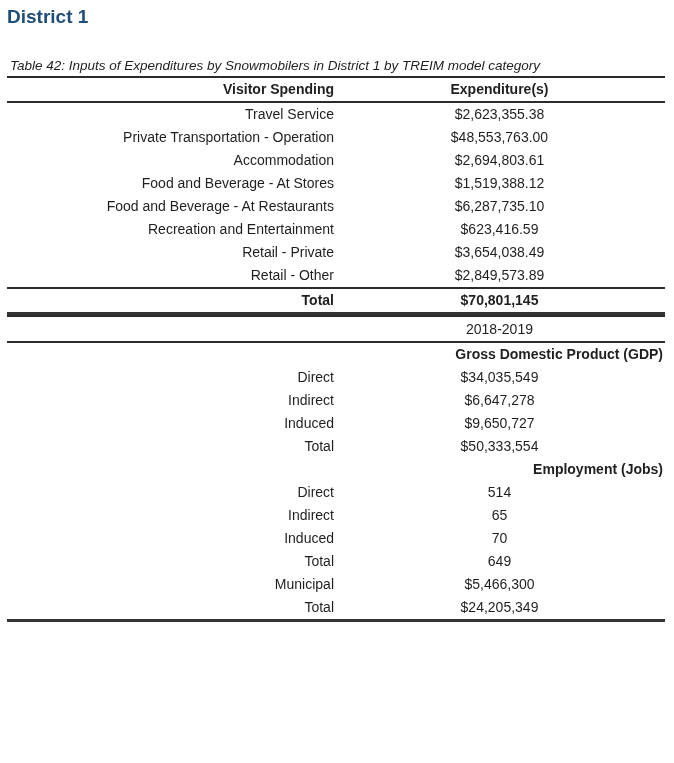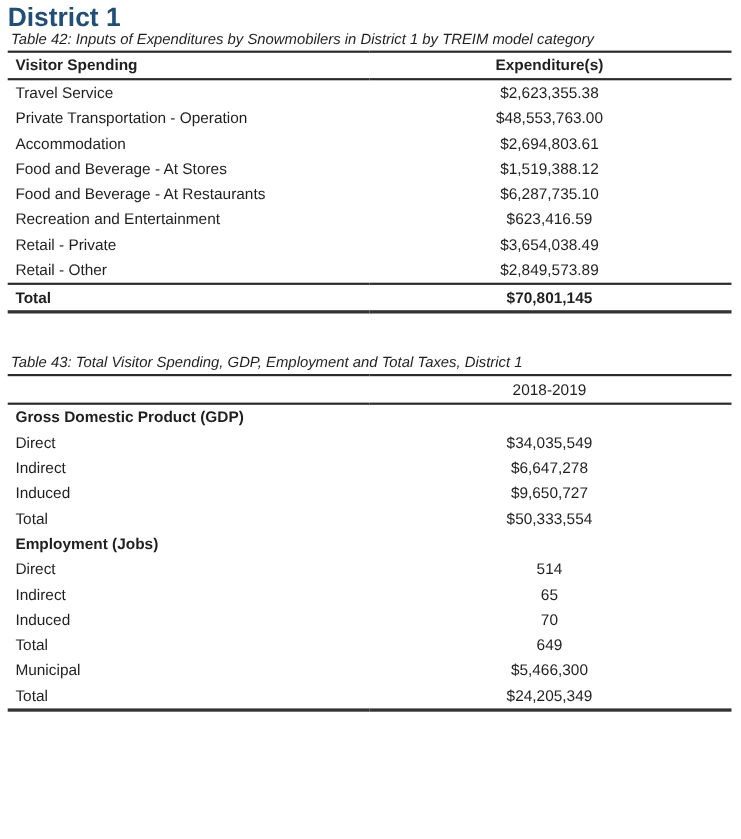--- a/index.html
+++ b/index.html
@@ -11,45 +11,45 @@
     width: 674px;
     height: 763px;
     font-family: "Liberation Sans", sans-serif;
     color: #1f1f1f;
     overflow: hidden;
   }
   .page {
     padding: 4px 8px 0 7px;
   }
   .doc-title {
-    font-size: 24px;
+    font-size: 19px;
     font-weight: 700;
     margin: 2px 0 0 0;
     line-height: 22px;
   }
   .table-caption {
     font-style: italic;
     font-size: 13.5px;
     color: #1f1f1f;
     margin: 0 0 2px 3px;
     line-height: 16px;
   }
-  .caption-42 { }
+  .caption-42 { margin-top: 30px; }
   .caption-43 { margin-top: 37px; }
   table {
     width: 658px;
     border-collapse: collapse;
     table-layout: fixed;
   }
   td, th {
     font-size: 14px;
     line-height: 17px;
     padding: 3px 2px 3px 7px;
     font-weight: 400;
-    text-align: left;
+    text-align: right;
     vertical-align: middle;
     white-space: nowrap;
     overflow: hidden;
   }
   col.c-left  { width: 50%; }
   col.c-right { width: 50%; }
   .num { text-align: center; padding-left: 0; }
   
   .t42 { border-top: 2px solid #2b2b2b; border-bottom: 3px solid #333333; }
   .t42 thead tr { border-bottom: 2px solid #2b2b2b; }
@@ -116,21 +116,20 @@
         </tr>
       </tbody>
     <tfoot>
       <tr>
         <td>Total</td>
         <td class="num">$70,801,145</td>
       </tr>
     </tfoot>
   </table>
 
-  <div class="table-caption caption-43">Table 43: Total Visitor Spending, GDP, Employment and Total Taxes, District 1</div>
   <table class="t43">
     <colgroup>
         <col class="c-left">
         <col class="c-right">
       </colgroup>
     <thead>
       <tr>
         <th></th>
         <th class="num">2018-2019</th>
       </tr>

